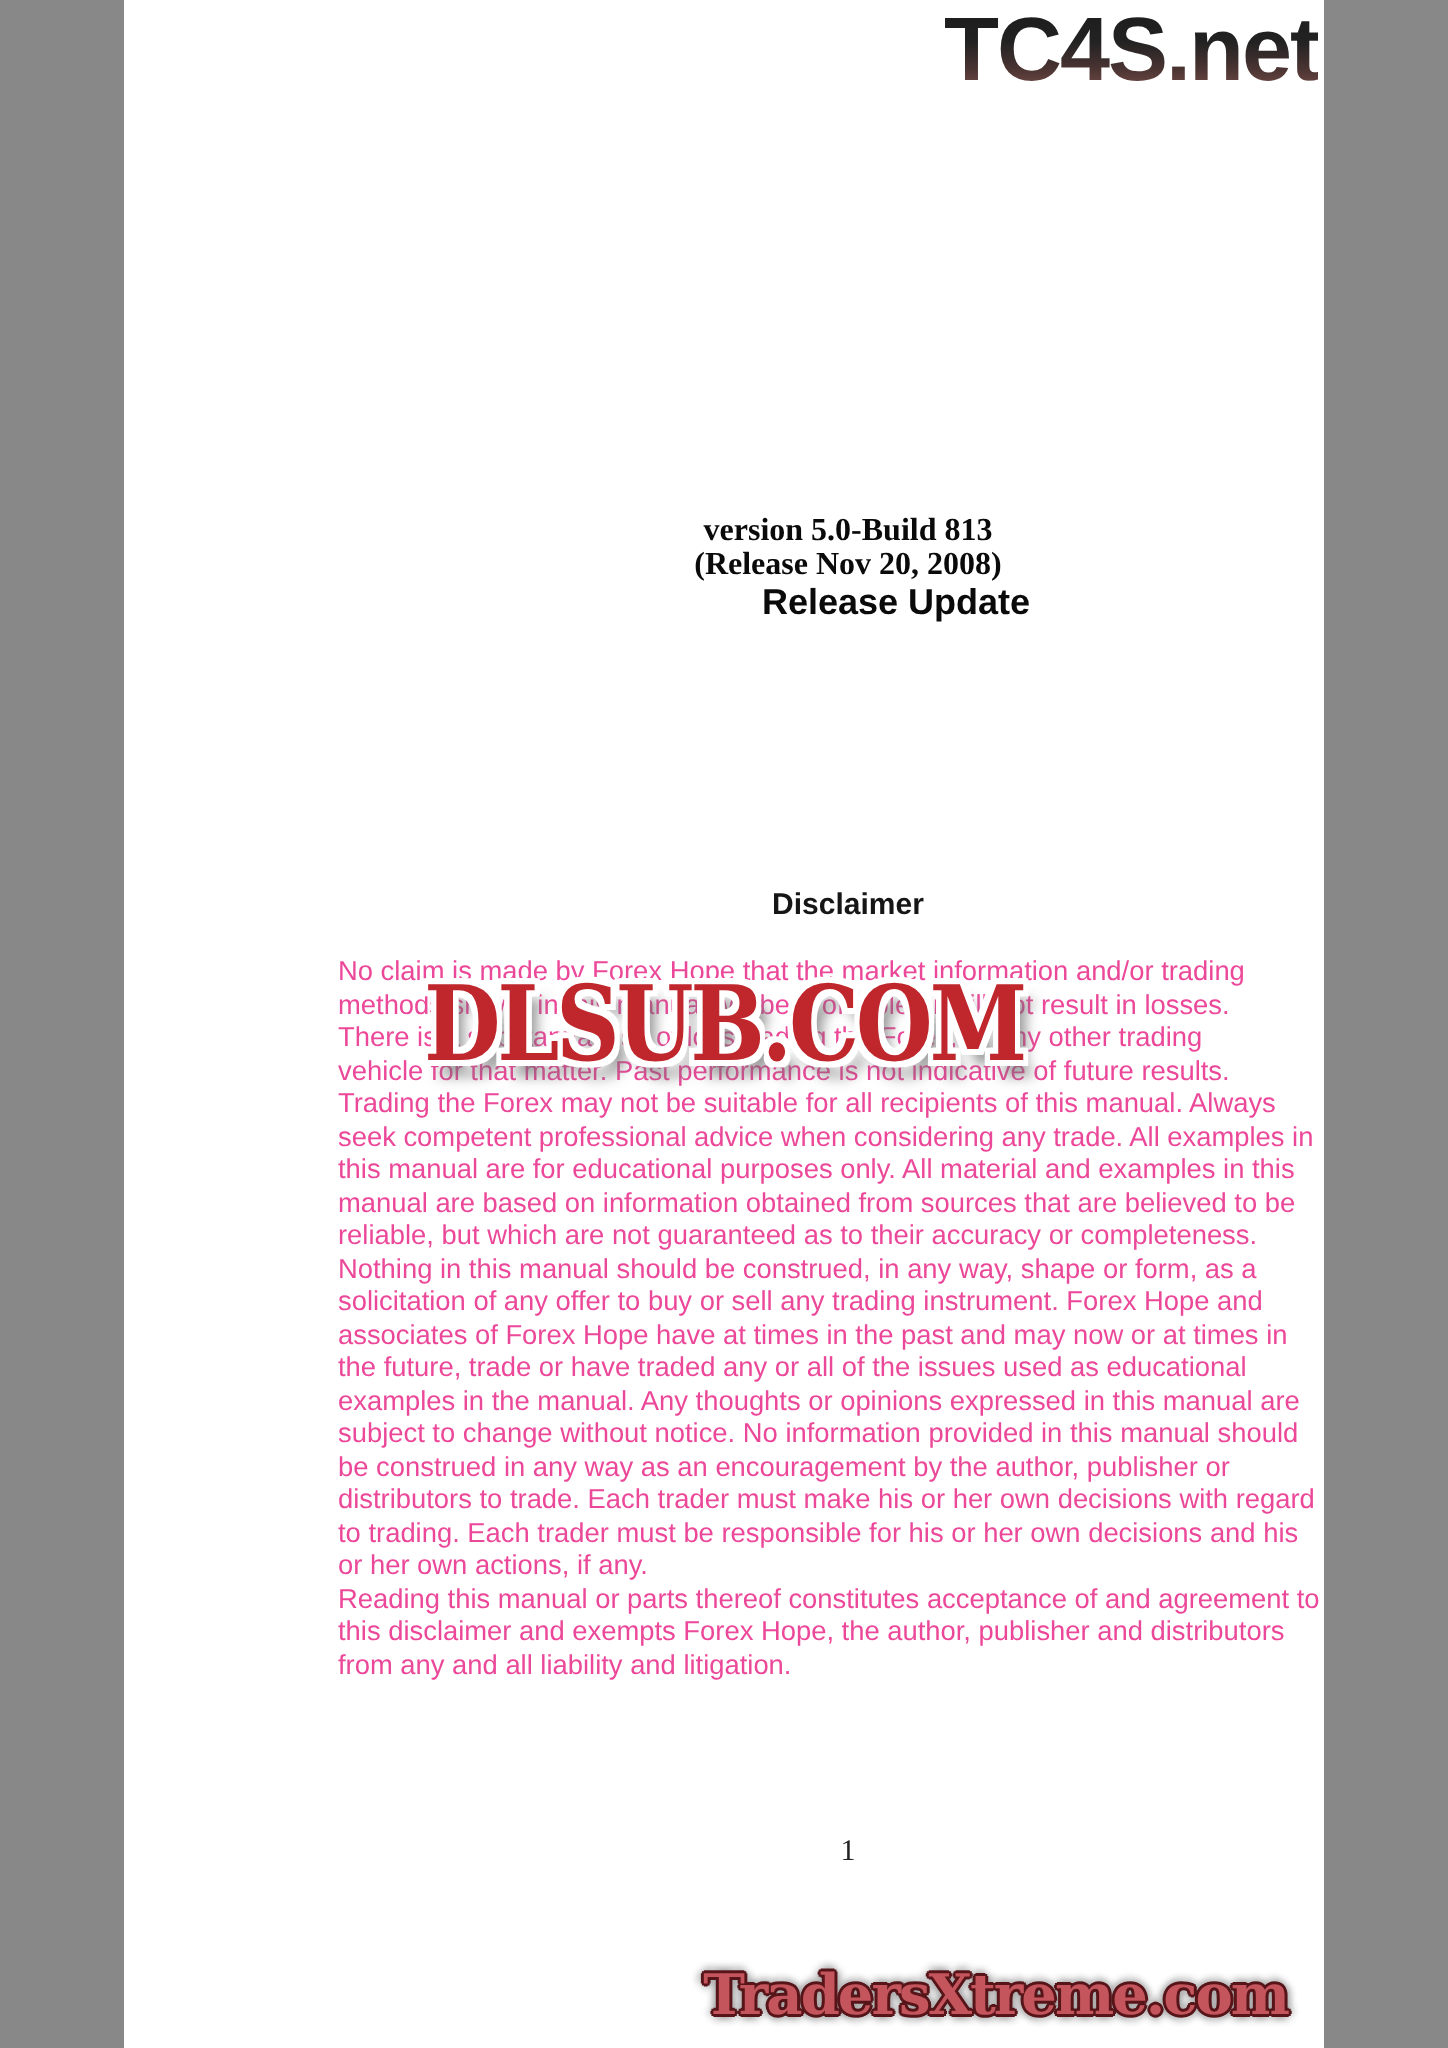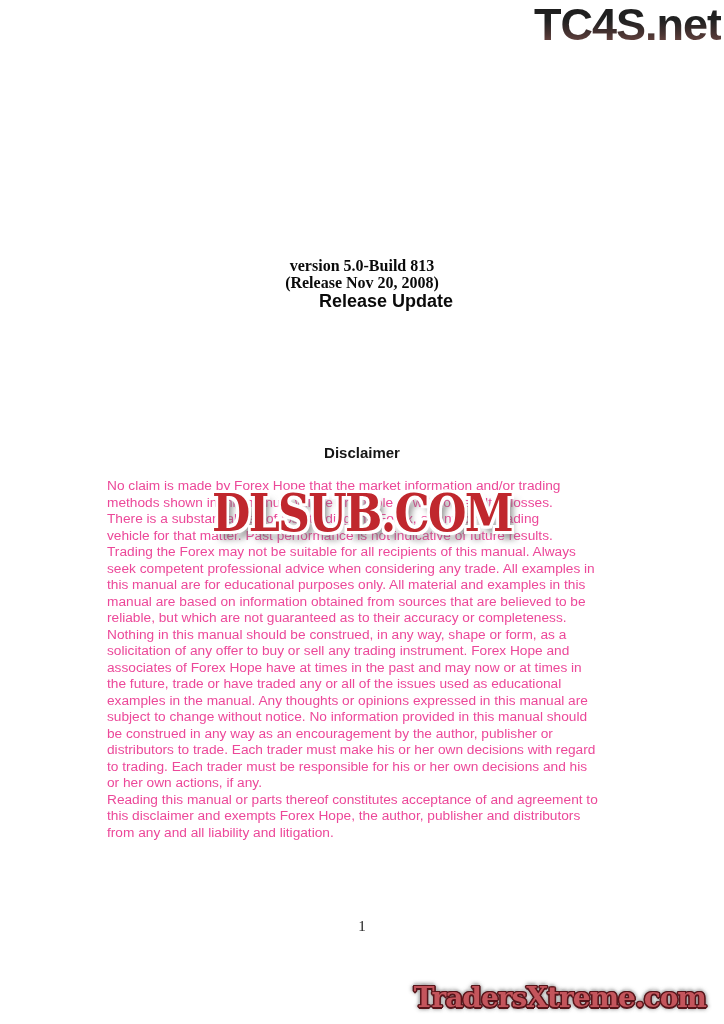--- a/index.html
+++ b/index.html
@@ -1,18 +1,18 @@
 <!DOCTYPE html>
 <html><head>
 <meta charset="utf-8">
 <style>
   html, body { margin: 0; padding: 0; background: #888; }
   .page {
     position: relative;
-    width: 724px;
+    width: 600px;
     height: 1024px;
     background: #ffffff;
     overflow: hidden;
     margin: 0 auto;
     font-family: "Liberation Sans", sans-serif;
   }
 
   
   .tc4s-logo {
     position: absolute;

